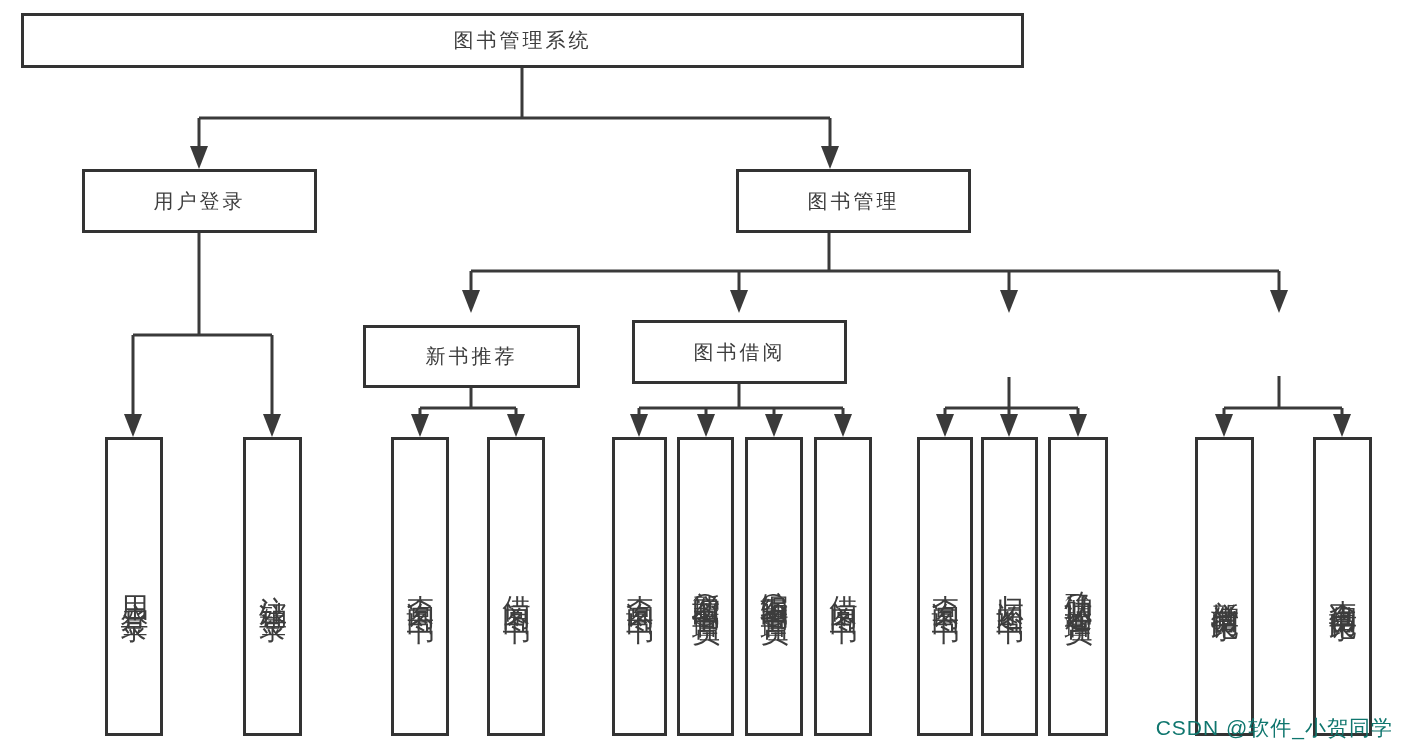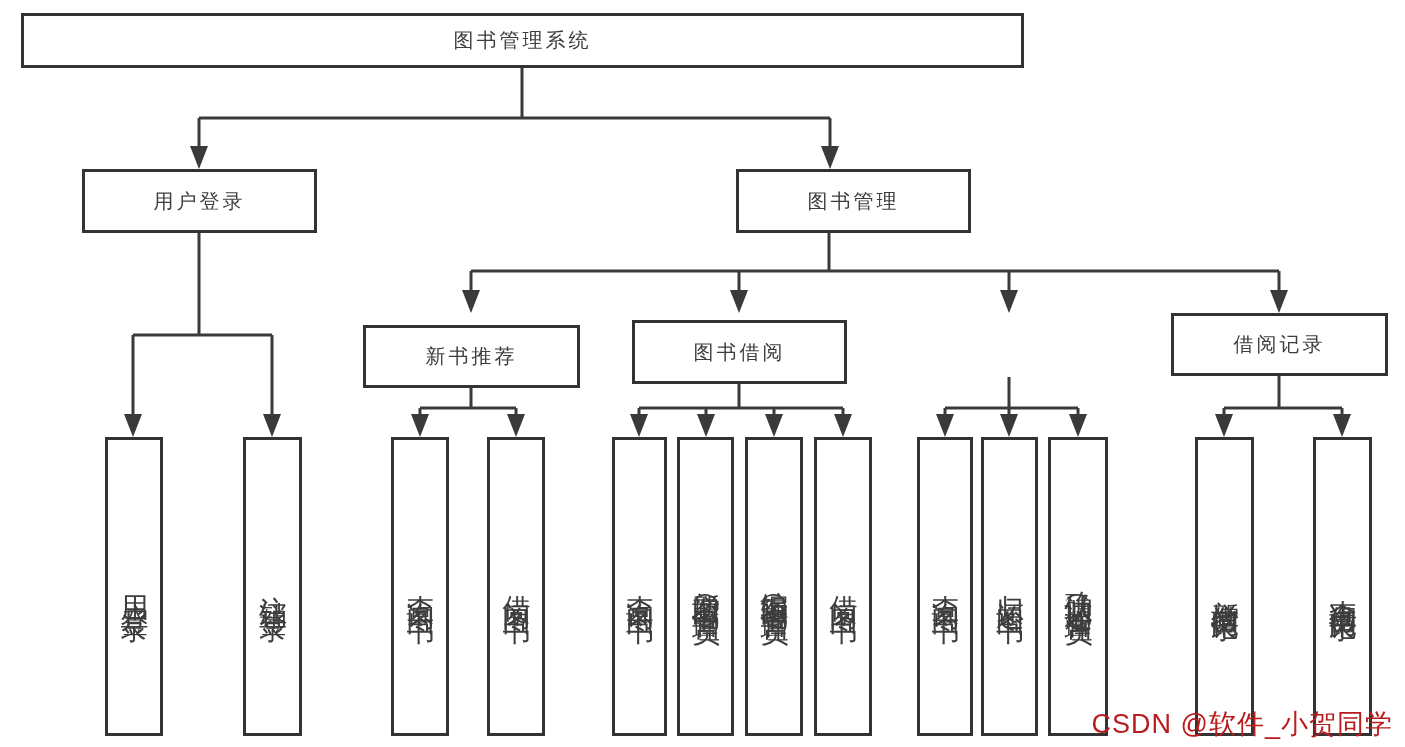--- a/index.html
+++ b/index.html
@@ -64,22 +64,22 @@
     fill: none;
   }
   .arrow {
     fill: #3a3a3a;
     stroke: none;
   }
   #watermark {
     position: absolute;
     right: 12px;
     bottom: 5px;
-    font-size: 27px;
-    color: #b91c1c;
+    font-size: 21px;
+    color: #0f766e;
     letter-spacing: 1px;
     white-space: nowrap;
   }
 </style>
 </head>
 <body>
 
 <div id="stage">
 
   <svg id="connectors" viewBox="0 0 1405 747" xmlns="http://www.w3.org/2000/svg">
@@ -132,21 +132,20 @@
     </g>
   </svg>
 
   <div class="hbox" style="left:21px; top:13px; width:1003px; height:55px;">图书管理系统</div>
 
   <div class="hbox" style="left:82px; top:169px; width:235px; height:64px;">用户登录</div>
   <div class="hbox" style="left:712px; top:169px; width:235px; height:64px;margin-left:24px;">图书管理</div>
 
   <div class="hbox" style="left:363px; top:325px; width:217px; height:63px;">新书推荐</div>
   <div class="hbox" style="left:632px; top:313px; width:215px; height:64px;margin-top:7px;">图书借阅</div>
-  <div class="hbox" style="left:1171px; top:313px; width:217px; height:63px;">借阅记录</div>
 
   <div class="leaf ls4" style="left:105px; width:58px;">
     <span>用户登录</span>
   </div>
   <div class="leaf ls4" style="left:243px; width:59px;">
     <span>注销登录</span>
   </div>
 
   <div class="leaf ls4" style="left:391px; width:58px;">
     <span>查询图书</span>

